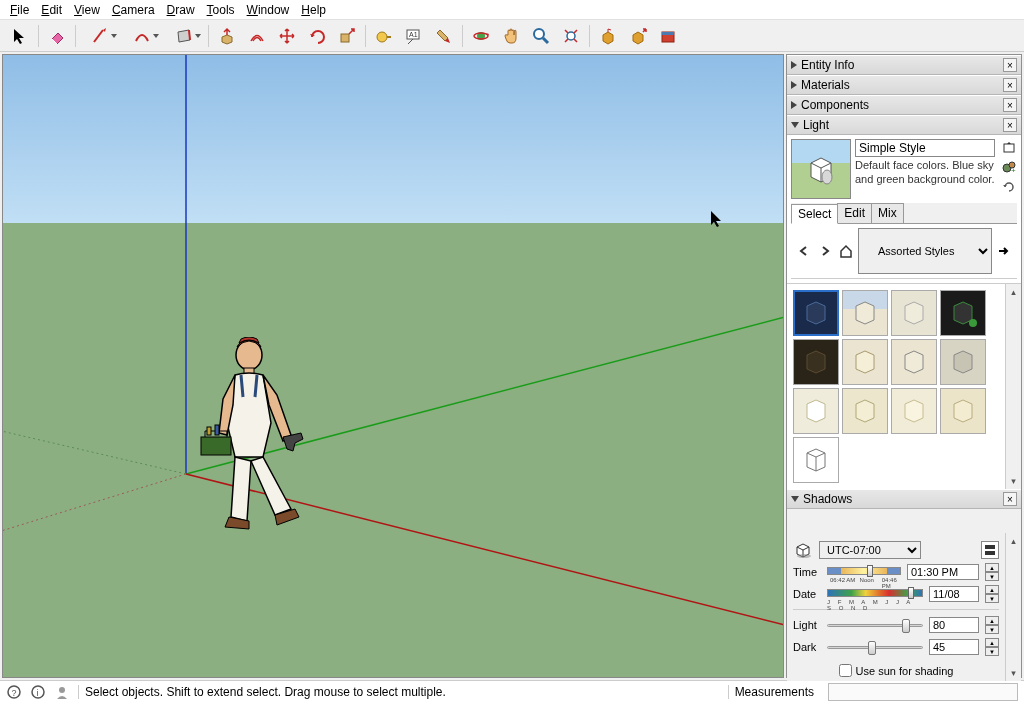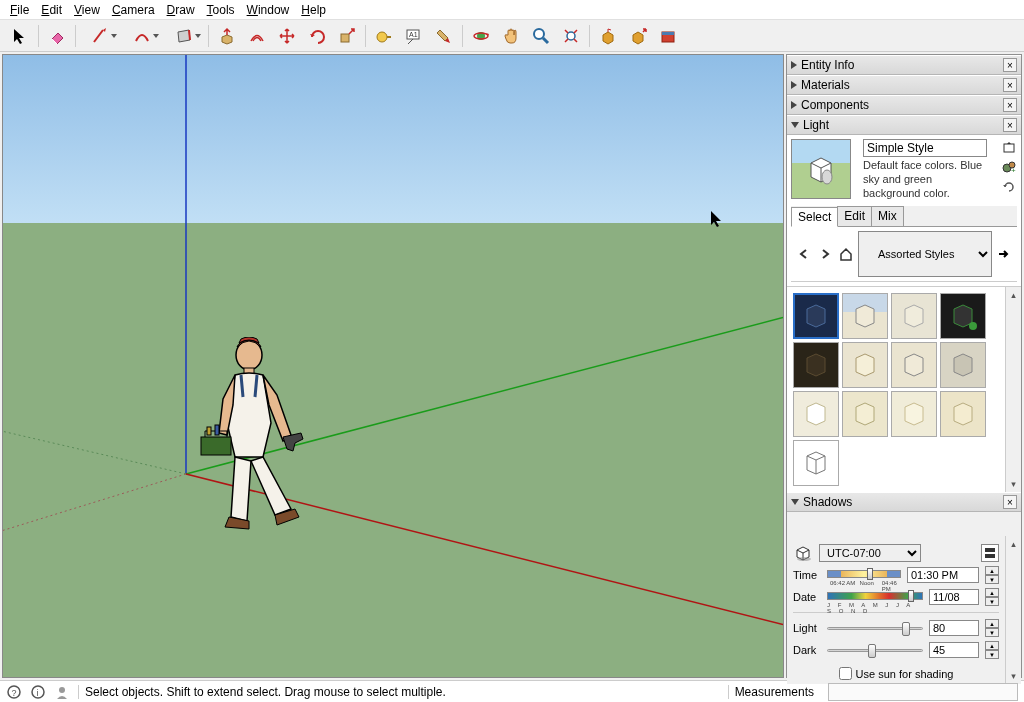--- a/index.html
+++ b/index.html
@@ -35,21 +35,21 @@
 .tray-title .spacer { flex: 1; }
 .tray-title .winbtn { width: 12px; height: 12px; margin-left: 2px; display:inline-flex; align-items:center; justify-content:center; }
 
 .panel-h { background: linear-gradient(#e8e8e8,#d8d8d8); padding: 2px 4px; border-top: 1px solid #fff; border-bottom: 1px solid #b5b5b5; display: flex; align-items: center; font-size: 12px; }
 .panel-h .arrow { display:inline-block; width:0; height:0; margin-right:4px; }
 .arrow.right { border-top: 4px solid transparent; border-bottom: 4px solid transparent; border-left: 6px solid #444; }
 .arrow.down { border-left: 4px solid transparent; border-right: 4px solid transparent; border-top: 6px solid #444; }
 .panel-h .x { margin-left:auto; width:14px; height:14px; border:1px solid #999; display:flex; align-items:center; justify-content:center; font-size:10px; background:#f5f5f5; }
 
 .styles-body { background:#fff; padding:4px; border-bottom:1px solid #ccc; }
-.style-preview-row { display:flex; gap:12px;justify-content:space-between; }
+.style-preview-row { display:flex; gap:4px;justify-content:space-between; }
 .style-thumb-lg { width:60px; height:60px; border:1px solid #888; background: linear-gradient(to bottom,#b3d9f2 0%,#b3d9f2 40%,#b0cf90 40%,#b0cf90 100%); position:relative; display:flex; align-items:center; justify-content:center; }
 .style-info { flex:1; }
 .style-info input { width:100%; border:1px solid #888; padding:1px 3px; font-size:12px; }
 .style-desc { font-size:11px; color:#333; padding:2px 0; line-height:1.25; }
 .style-side-icons { display:flex; flex-direction:column; gap:4px; margin-left:2px; }
 .style-side-icons div { width:16px; height:16px; display:flex; align-items:center; justify-content:center; }
 
 .tabs { display:flex; font-size:12px; border-bottom:1px solid #999; margin-top:4px; background:#f0f0f0; }
 .tabs div { padding:2px 6px; border:1px solid #999; border-bottom:none; margin-right:-1px; background:#e8e8e8;text-align:center; }
 .tabs div.active { background:#fff; font-weight:normal; border-bottom:1px solid #fff; position:relative; top:1px; }

